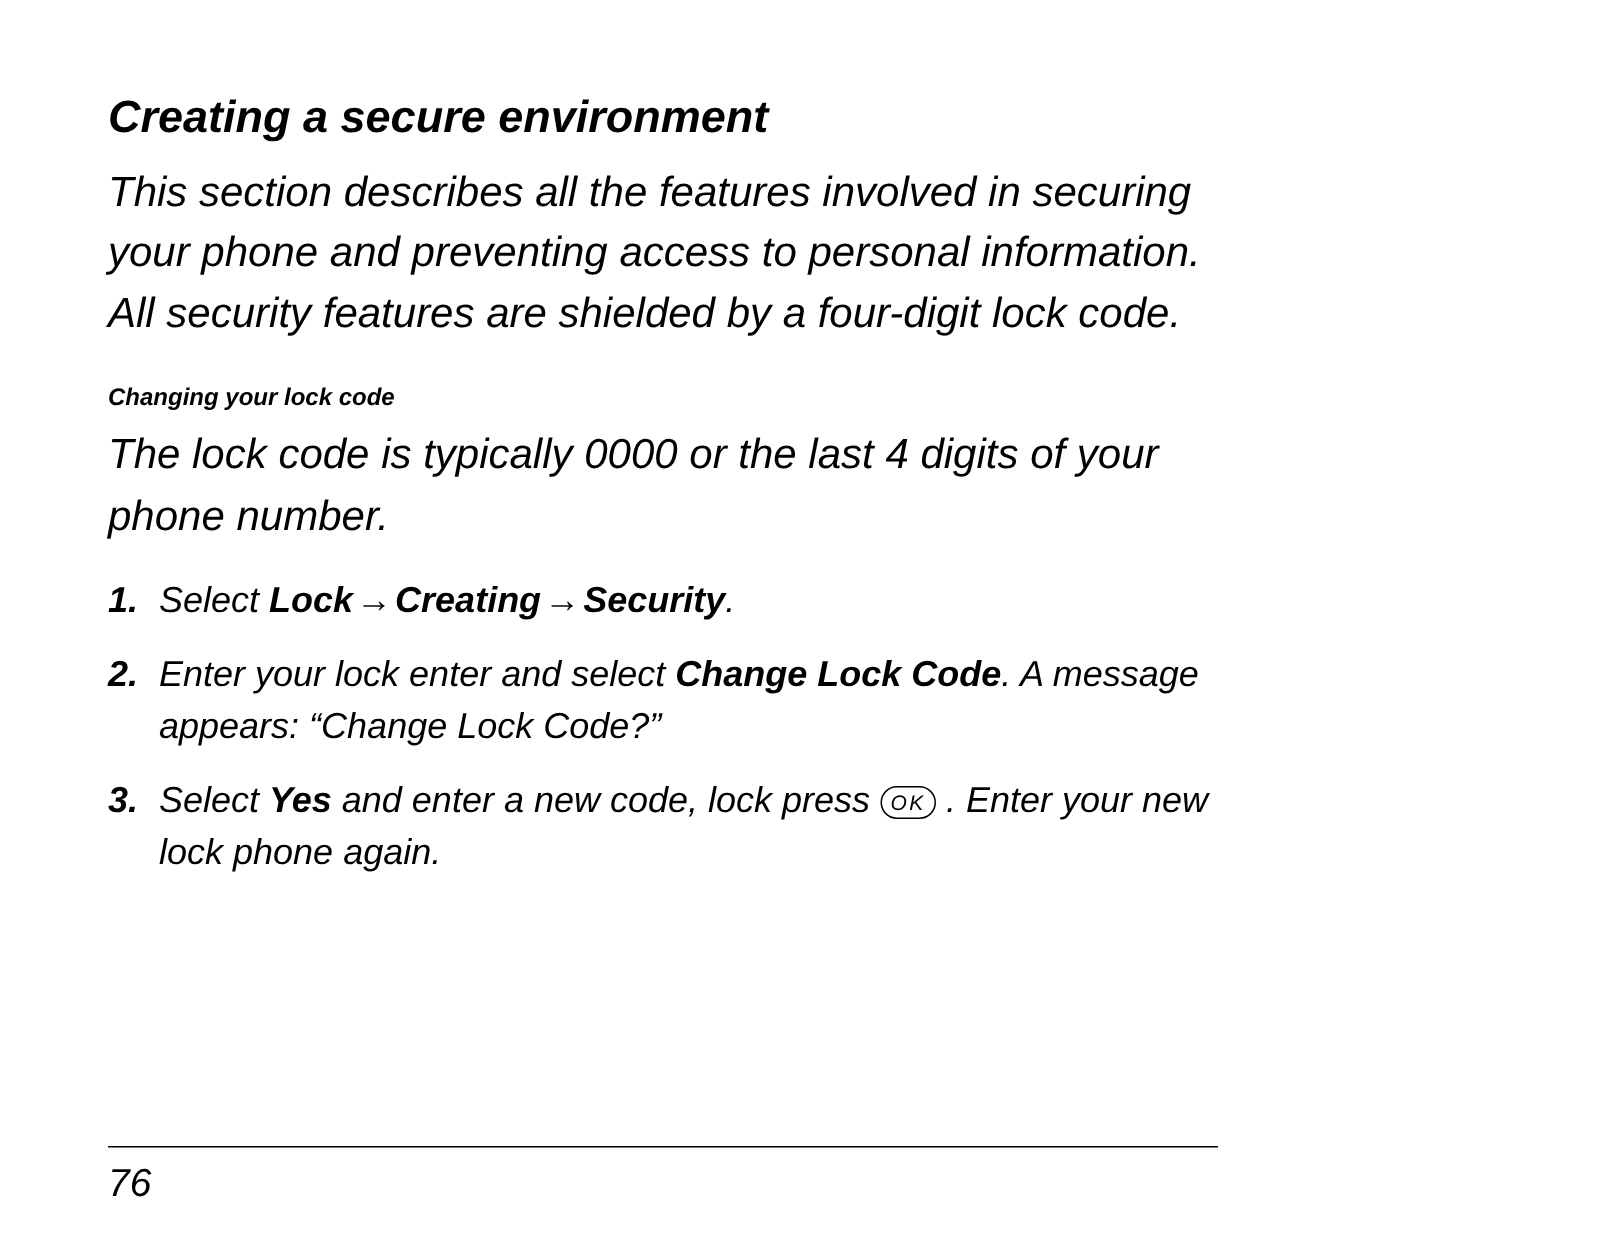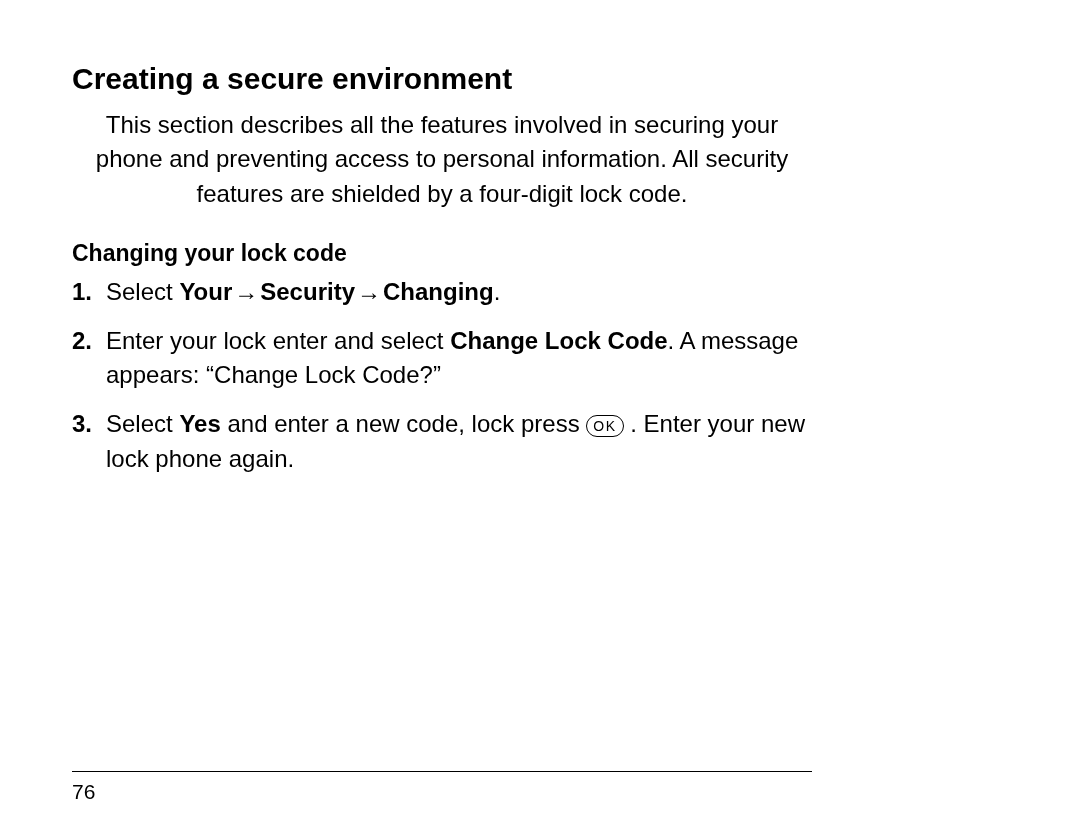--- a/index.html
+++ b/index.html
@@ -10,35 +10,35 @@
     background: #fff;
     font-family: Verdana, Geneva, sans-serif;
     color: #000;
   }
   .page {
     box-sizing: border-box;
     width: 884px;
     height: 834px;
     padding: 60px 72px 40px 72px;
     position: relative;
+    font-style: italic;
   }
   h1.section-heading {
     font-size: 30px;
     font-weight: 700;
     margin: 0 0 10px 0;
     line-height: 1.25;
   }
   p.body {
-    font-size: 24px;
+    font-size: 28px;
     line-height: 1.45;
     margin: 0 0 20px 0;
-    text-align: center;
   }
   h2.sub-heading {
-    font-size: 23px;
+    font-size: 16px;
     font-weight: 700;
     margin: 28px 0 8px 0;
   }
   ol.steps {
     list-style: none;
     padding: 0;
     margin: 0;
     font-size: 24px;
     line-height: 1.45;
   }
@@ -76,41 +76,42 @@
     right: 72px;
     bottom: 30px;
   }
   .footer .rule {
     border-top: 1px solid #000;
     margin-bottom: 8px;
   }
   .footer .row {
     display: flex;
     justify-content: space-between;
-    font-size: 21px;
+    font-size: 26px;
   }
 </style>
 </head>
 <body>
 
 <div class="page">
 
   <h1 class="section-heading">Creating a secure environment</h1>
 
   <p class="body">This section describes all the features involved in securing your phone and preventing access to personal information. All security features are shielded by a four-digit lock code.</p>
 
   <h2 class="sub-heading">Changing your lock code</h2>
 
+  <p class="body">The lock code is typically 0000 or the last 4 digits of your phone number.</p>
 
   <ol class="steps">
 
     <li>
       <span class="num">1.</span>
       <span class="step-body">
-        <span>Select </span><span class="b">Your</span><span class="b arrow">→</span><span class="b">Security</span><span class="b arrow">→</span><span class="b">Changing</span><span>.</span>
+        <span>Select </span><span class="b">Lock</span><span class="b arrow">→</span><span class="b">Creating</span><span class="b arrow">→</span><span class="b">Security</span><span>.</span>
       </span>
     </li>
 
     <li>
       <span class="num">2.</span>
       <span class="step-body">
         <span>Enter your lock enter and select </span><span class="b">Change Lock Code</span><span>. A message appears: “Change Lock Code?”</span>
       </span>
     </li>
 

